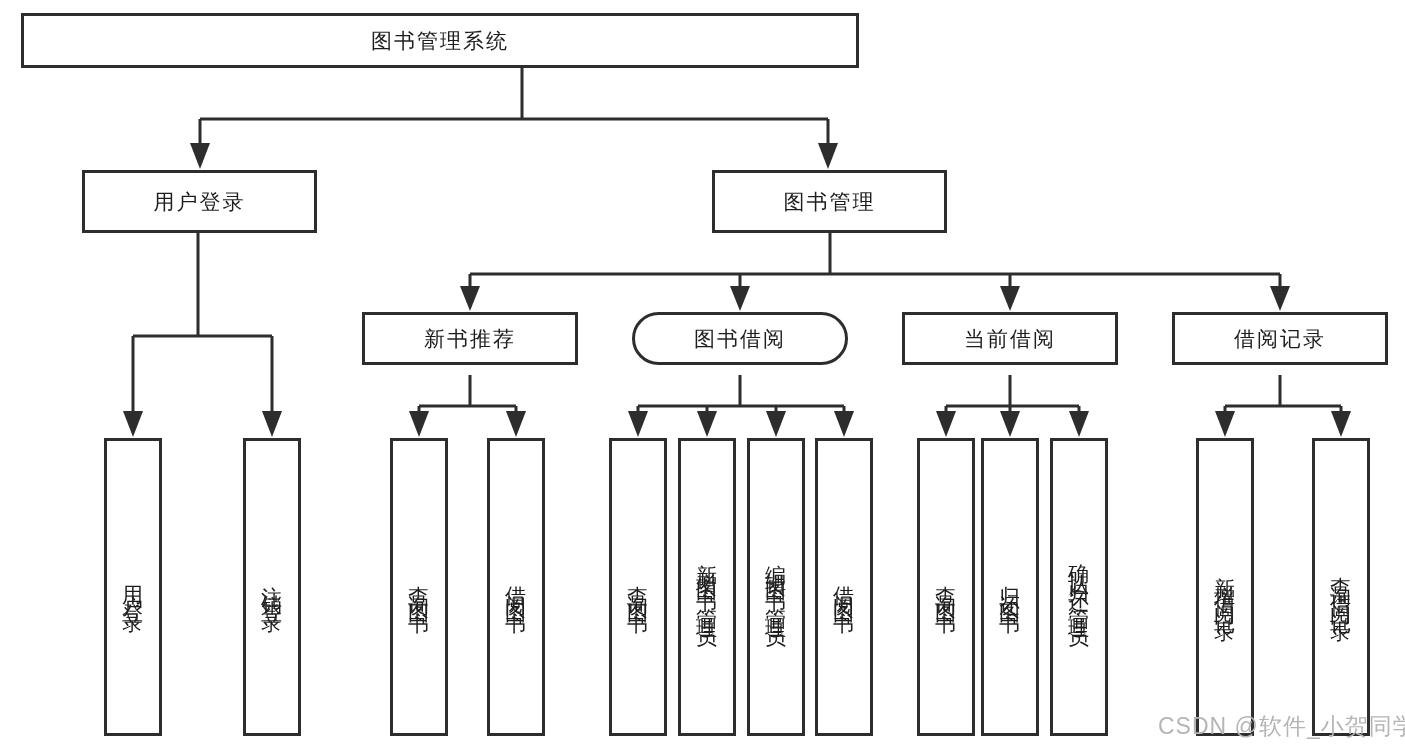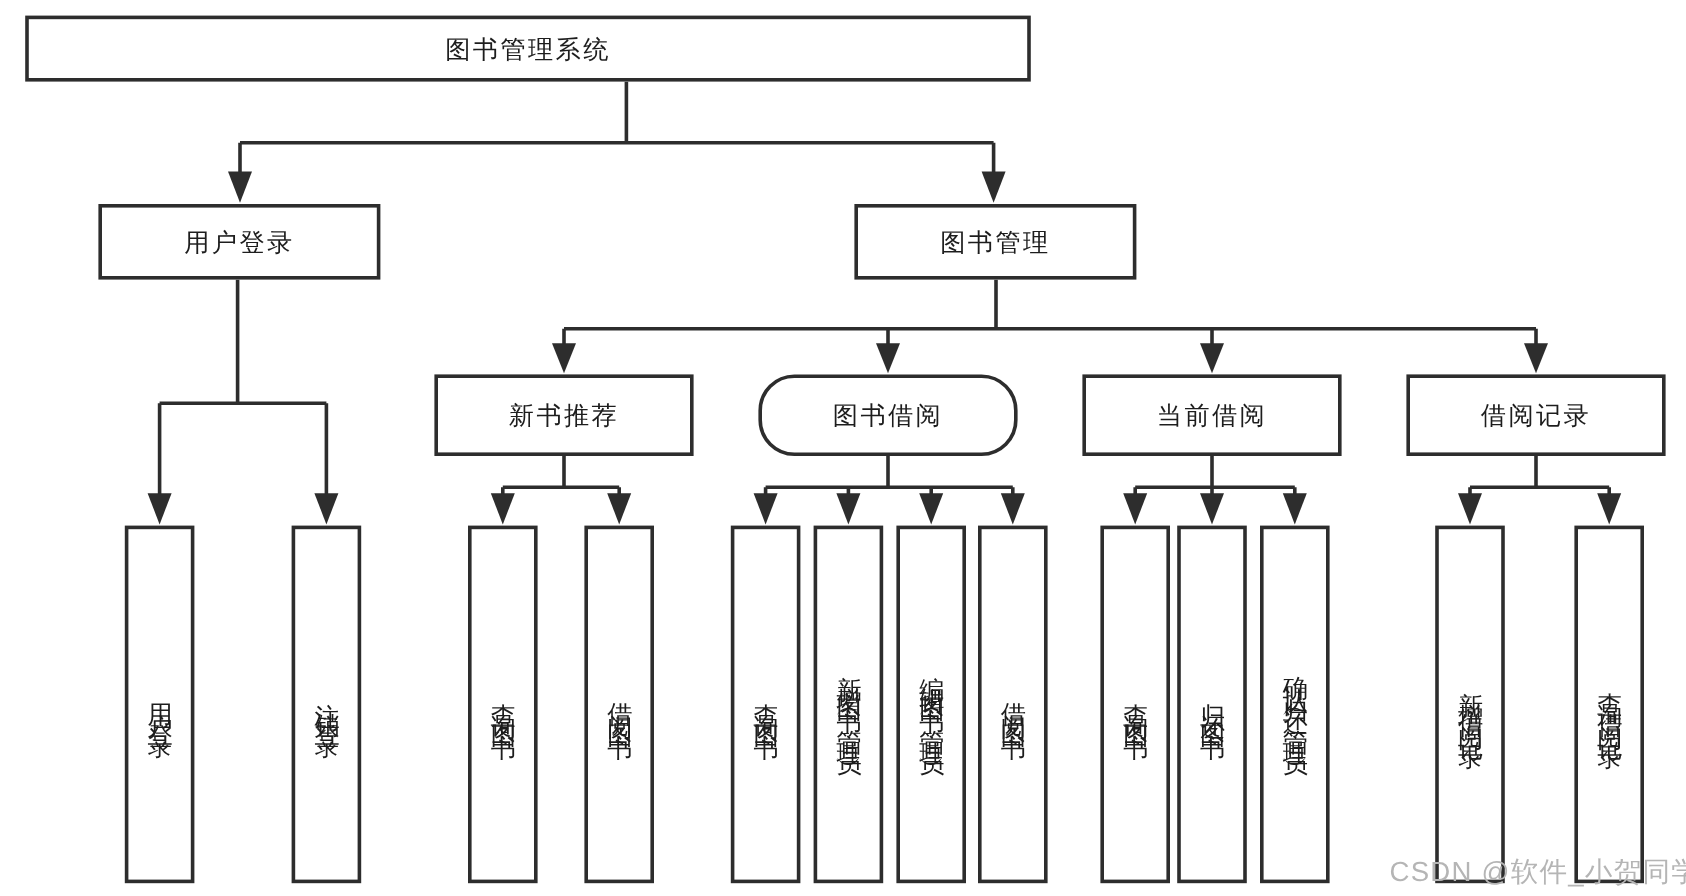--- a/index.html
+++ b/index.html
@@ -39,21 +39,21 @@
   }
   .node.v span {
     writing-mode: vertical-rl;
     text-orientation: mixed;
     font-size: 21px;
     letter-spacing: 9px;
     line-height: 1;
   }
   
   .lvl2 { width: 235px; height: 63px; top: 170px; }
-  .lvl3 { width: 216px; height: 68px; top: 312px; }
+  .lvl3 { width: 216px; height: 53px; top: 312px; }
   .leaf { width: 58px;  height: 298px; top: 438px; }
   .watermark {
     position: absolute;
     left: 1158px;
     top: 711px;
     font-size: 23px;
     color: #b5b5b5;
     letter-spacing: 1px;
     white-space: nowrap;
   }

